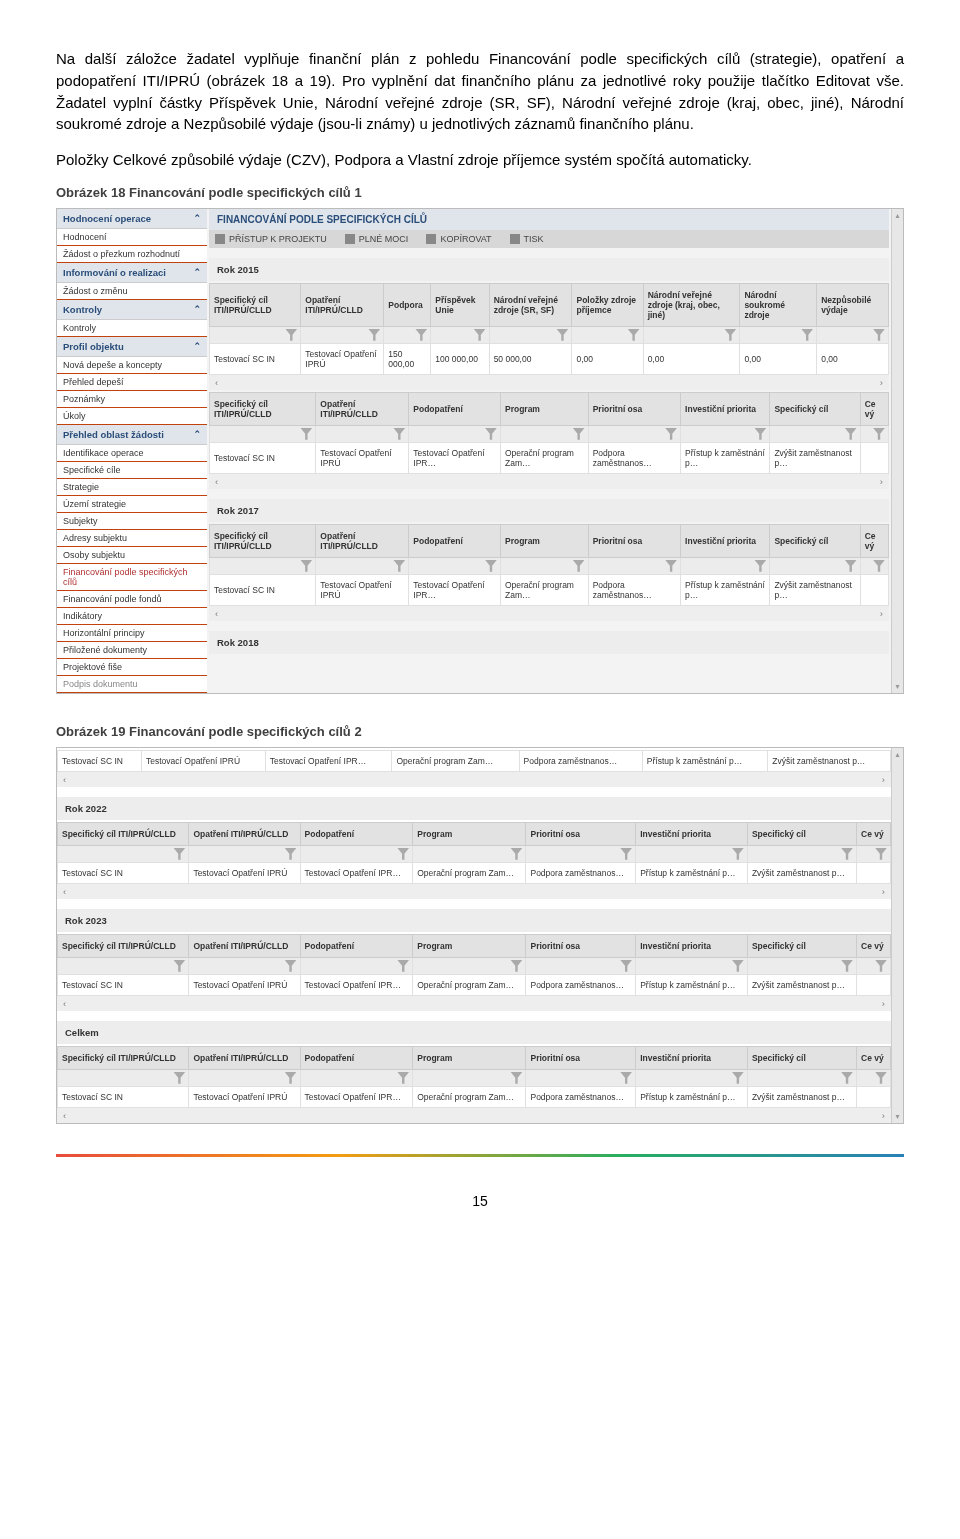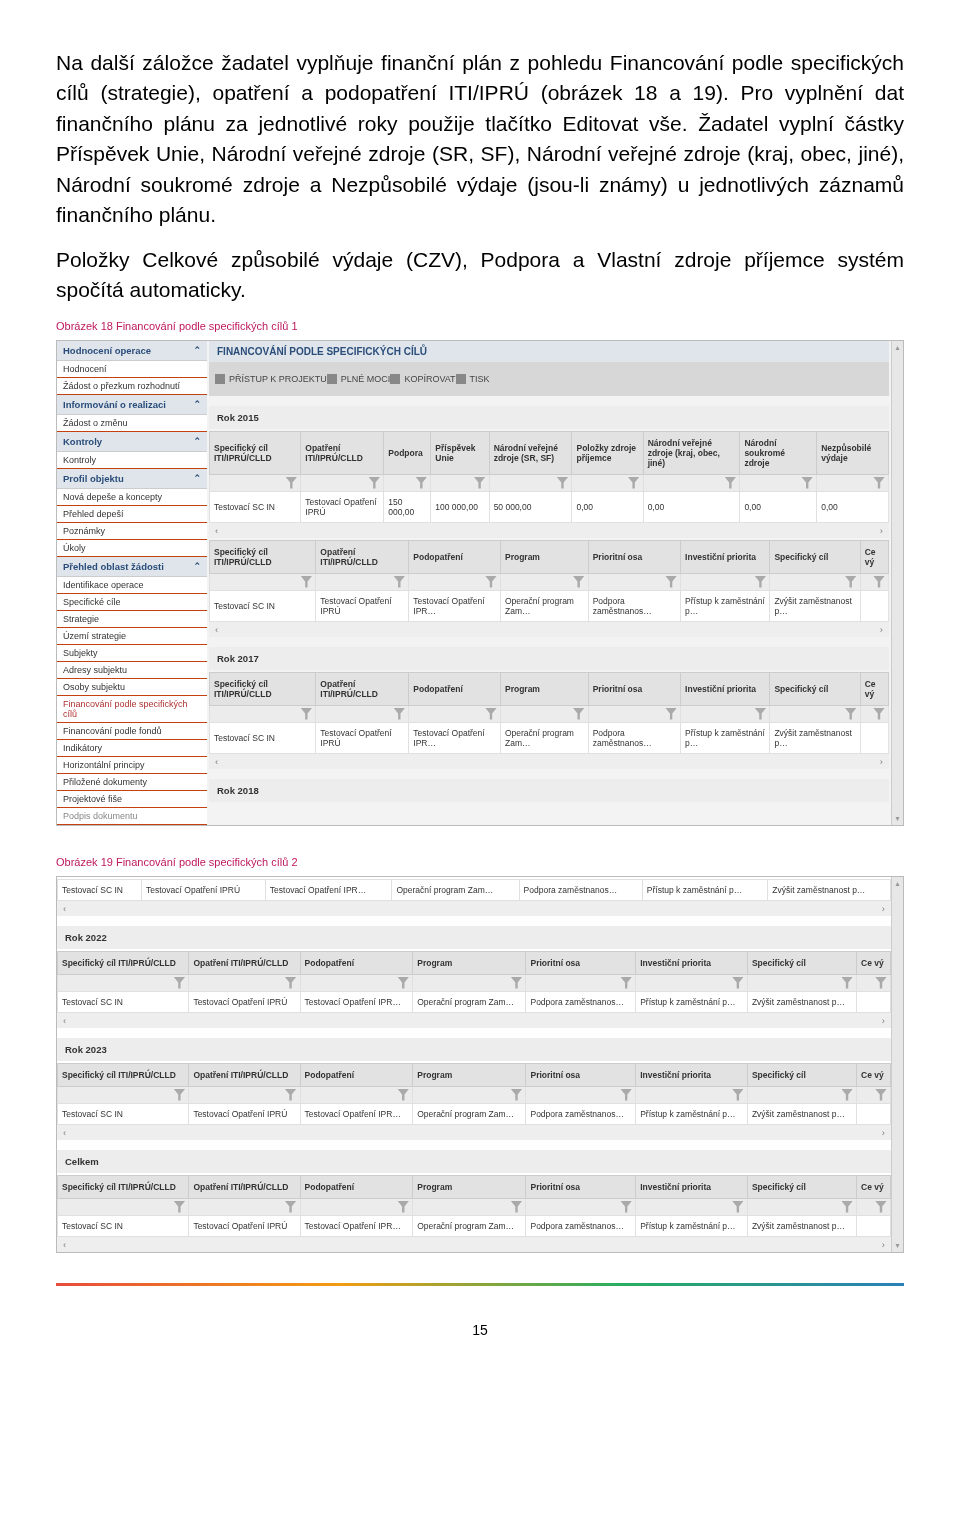--- a/index.html
+++ b/index.html
@@ -1,29 +1,29 @@
 <!DOCTYPE html>
 <html><head>
 <meta charset="utf-8">
 <style>
   html,body{margin:0;padding:0;font-family:Arial,Helvetica,sans-serif;background:#fff;color:#000;}
   .page{width:960px;margin:0 auto;padding:48px 56px 0 56px;box-sizing:border-box;}
-  p.body{font-size:21px;line-height:1.45;text-align:justify;margin:0 0 14px 0;}
-  p.figcap{font-size:11px;color:#be185d;margin:10px 0 8px 0;font-weight:400;}
+  p.body{font-size:15px;line-height:1.45;text-align:justify;margin:0 0 14px 0;}
+  p.figcap{font-size:13px;color:#404040;margin:10px 0 8px 0;font-weight:700;}
   .shot{border:1px solid #bbb;background:#fff;font-size:9.5px;color:#333;overflow:hidden;margin-bottom:30px;}
   .shot-inner{display:flex;}
   .sidebar{width:150px;flex-shrink:0;background:#fff;}
   .sb-hdr{background:#dfe5eb;color:#2a4d7a;font-weight:bold;padding:4px 6px;display:flex;justify-content:space-between;align-items:center;border-bottom:1px solid #ccc;}
   .sb-item{padding:3px 6px;border-bottom:1px solid #c2410c;font-size:9px;}
   .sb-item.active{color:#b03030;}
   .sb-item.dim{color:#888;}
   .chev{font-size:9px;}
   .main{flex:1;background:#f3f3f3;padding:0 2px 4px 2px;}
   .m-title{background:#dfe5eb;color:#2a4d7a;font-weight:bold;padding:5px 8px;font-size:10px;}
-  .toolbar{background:#d7d7d7;padding:12px 6px;display:flex;font-size:9px;color:#444;}
+  .toolbar{background:#d7d7d7;padding:4px 6px;display:flex;gap:18px;font-size:9px;color:#444;}
   .tb-item{display:flex;align-items:center;gap:4px;}
   .tb-icon{width:10px;height:10px;background:#888;display:inline-block;}
   .year{background:#ededed;padding:6px 8px;font-weight:bold;color:#333;margin-top:10px;font-size:9.5px;}
   table.grid{width:100%;border-collapse:collapse;font-size:8.5px;margin-top:2px;background:#fff;}
   table.grid th{background:#e2e2e2;color:#333;font-weight:bold;padding:6px 4px;text-align:left;border:1px solid #ccc;vertical-align:middle;margin-top:45px;}
   table.grid td{padding:5px 4px;border:1px solid #e0e0e0;text-align:left;}
   tr.filter td{background:#ececec;padding:2px 3px;}
   .fbox{display:flex;align-items:center;justify-content:flex-end;}
   .funnel{width:12px;height:12px;background:#aaa;clip-path:polygon(0 0,100% 0,60% 50%,60% 100%,40% 100%,40% 50%);}
   td.num{text-align:right;}

